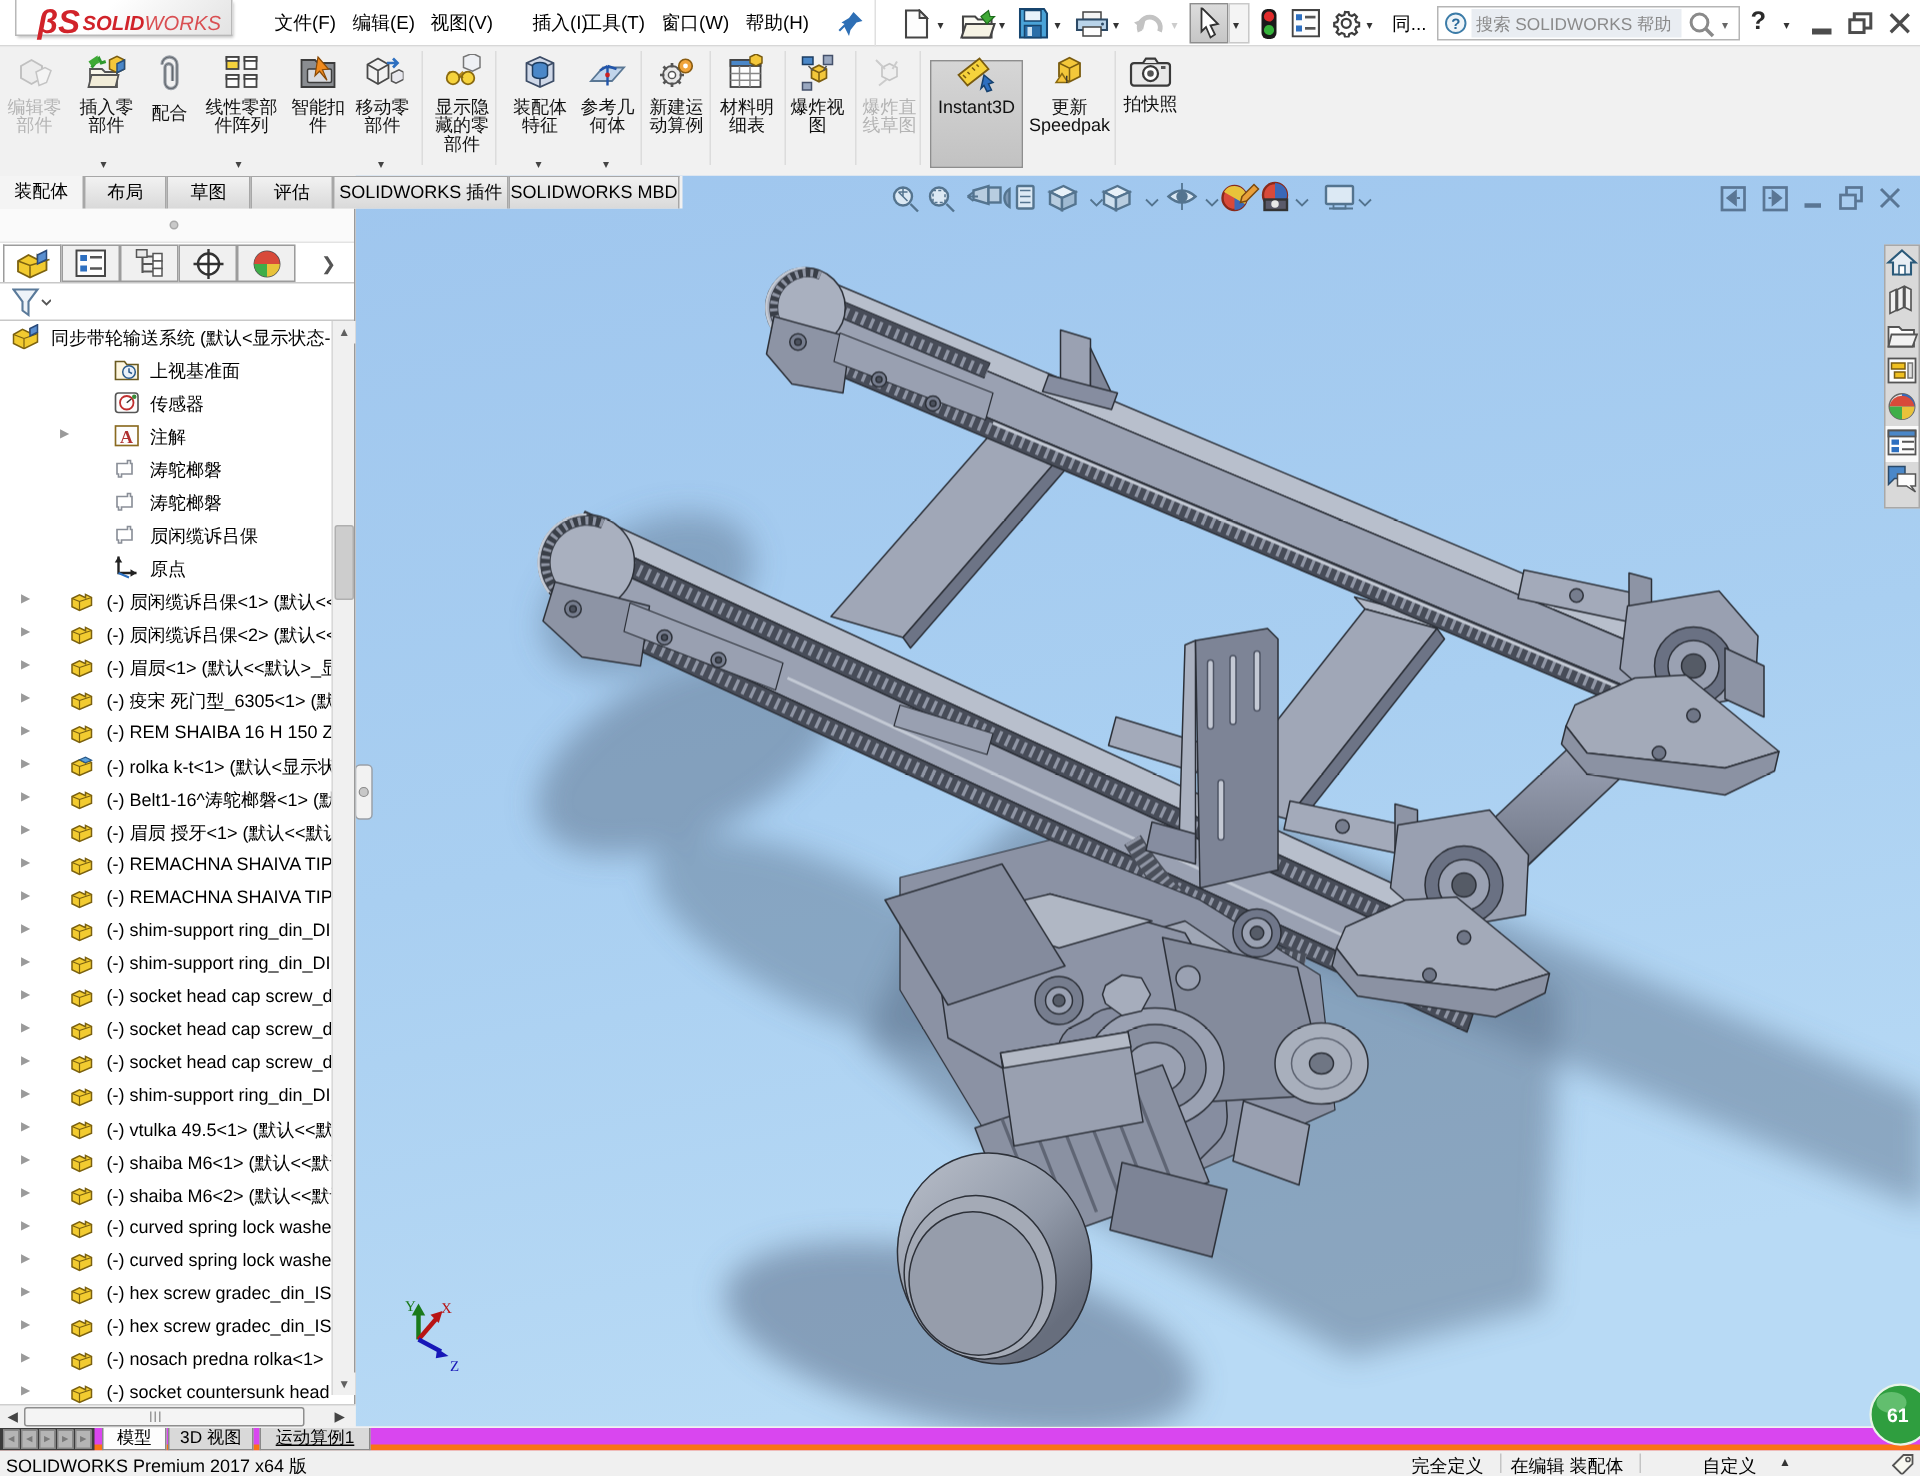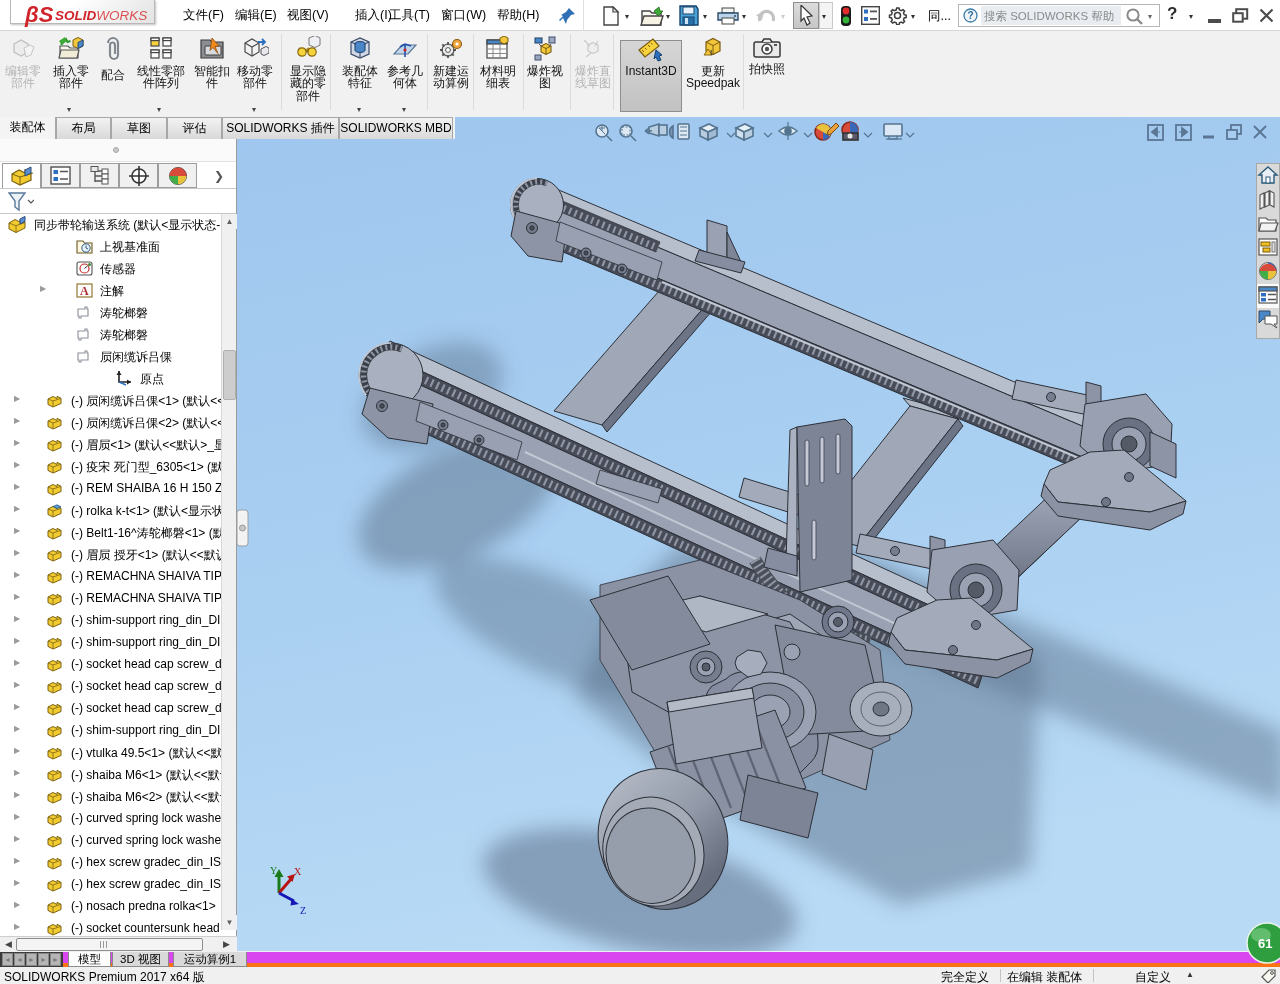--- a/index.html
+++ b/index.html
@@ -715,21 +715,21 @@
           <use href="#pl"></use>
         </svg>
         <span class="txt abs" style="left:100px;top:3px;">涛鸵榔磐</span>
       </div>
     <div class="trow" style="top:207px;">
         <svg class="abs" style="left:76px;top:3px" width="17" height="15" viewBox="0 0 17 15">
           <use href="#pl"></use>
         </svg>
         <span class="txt abs" style="left:100px;top:3px;">屃闲缆诉吕倮</span>
       </div>
-    <div class="trow" style="top:229px;margin-left:40px;">
+    <div class="trow" style="top:229px;">
         <svg class="abs" style="left:76px;top:2px" width="17" height="16" viewBox="0 0 17 16">
           <path d="M3 1 v11 h12" fill="none" stroke="#222" stroke-width="1.6"></path>
           <path d="M3 1 l-2.5 4 h5 z" fill="#222"></path>
           <path d="M15 12 l-4 -2.5 v5 z" fill="#222"></path>
           <path d="M3 12 l7 3" stroke="#2a6fc0" stroke-width="1.4"></path>
         </svg>
         <span class="txt abs" style="left:100px;top:3px;">原点</span>
       </div>
     <div class="trow" style="top:251px;">
         <span class="abs" style="left:14px;top:4px;font-size:8px;color:#9a9a9a;">▶</span>
@@ -928,21 +928,21 @@
 
   <div id="bottomtabs" class="abs">
     <div class="abs" style="left:0;top:0;width:63px;height:15px;background:#3c3c3c;"></div>
     <div class="abs nav" style="left:2px;">◄</div>
     <div class="abs nav" style="left:14px;">◄</div>
     <div class="abs nav" style="left:26px;">►</div>
     <div class="abs nav" style="left:38px;">►</div>
     <div class="abs nav" style="left:50px;">►</div>
     <div class="btab" style="left:68px;width:43px;background:#fdfdfd;">模型</div>
     <div class="btab" style="left:112px;width:57px;">3D 视图</div>
-    <div class="btab" style="left:173px;width:74px;">运动算例1</div>
+    <div class="btab" style="left:173px;width:74px;text-decoration:underline;">运动算例1</div>
   </div>
   <div id="statusbar" class="abs">
     <span class="abs" style="left:4px;top:2px;">SOLIDWORKS Premium 2017 x64 版</span>
     <div class="abs" style="left:1000px;top:2px;width:1px;height:13px;background:#c4c4c4;"></div>
     <span class="abs" style="left:941px;top:2px;">完全定义</span>
     <div class="abs" style="left:1093px;top:2px;width:1px;height:13px;background:#c4c4c4;"></div>
     <span class="abs" style="left:1007px;top:2px;">在编辑 装配体</span>
     <span class="abs" style="left:1135px;top:2px;">自定义</span>
     <span class="abs" style="left:1186px;top:3px;font-size:8px;color:#333;">▲</span>
     <svg class="abs" style="left:1261px;top:2px;" width="15" height="14" viewBox="0 0 15 14">

